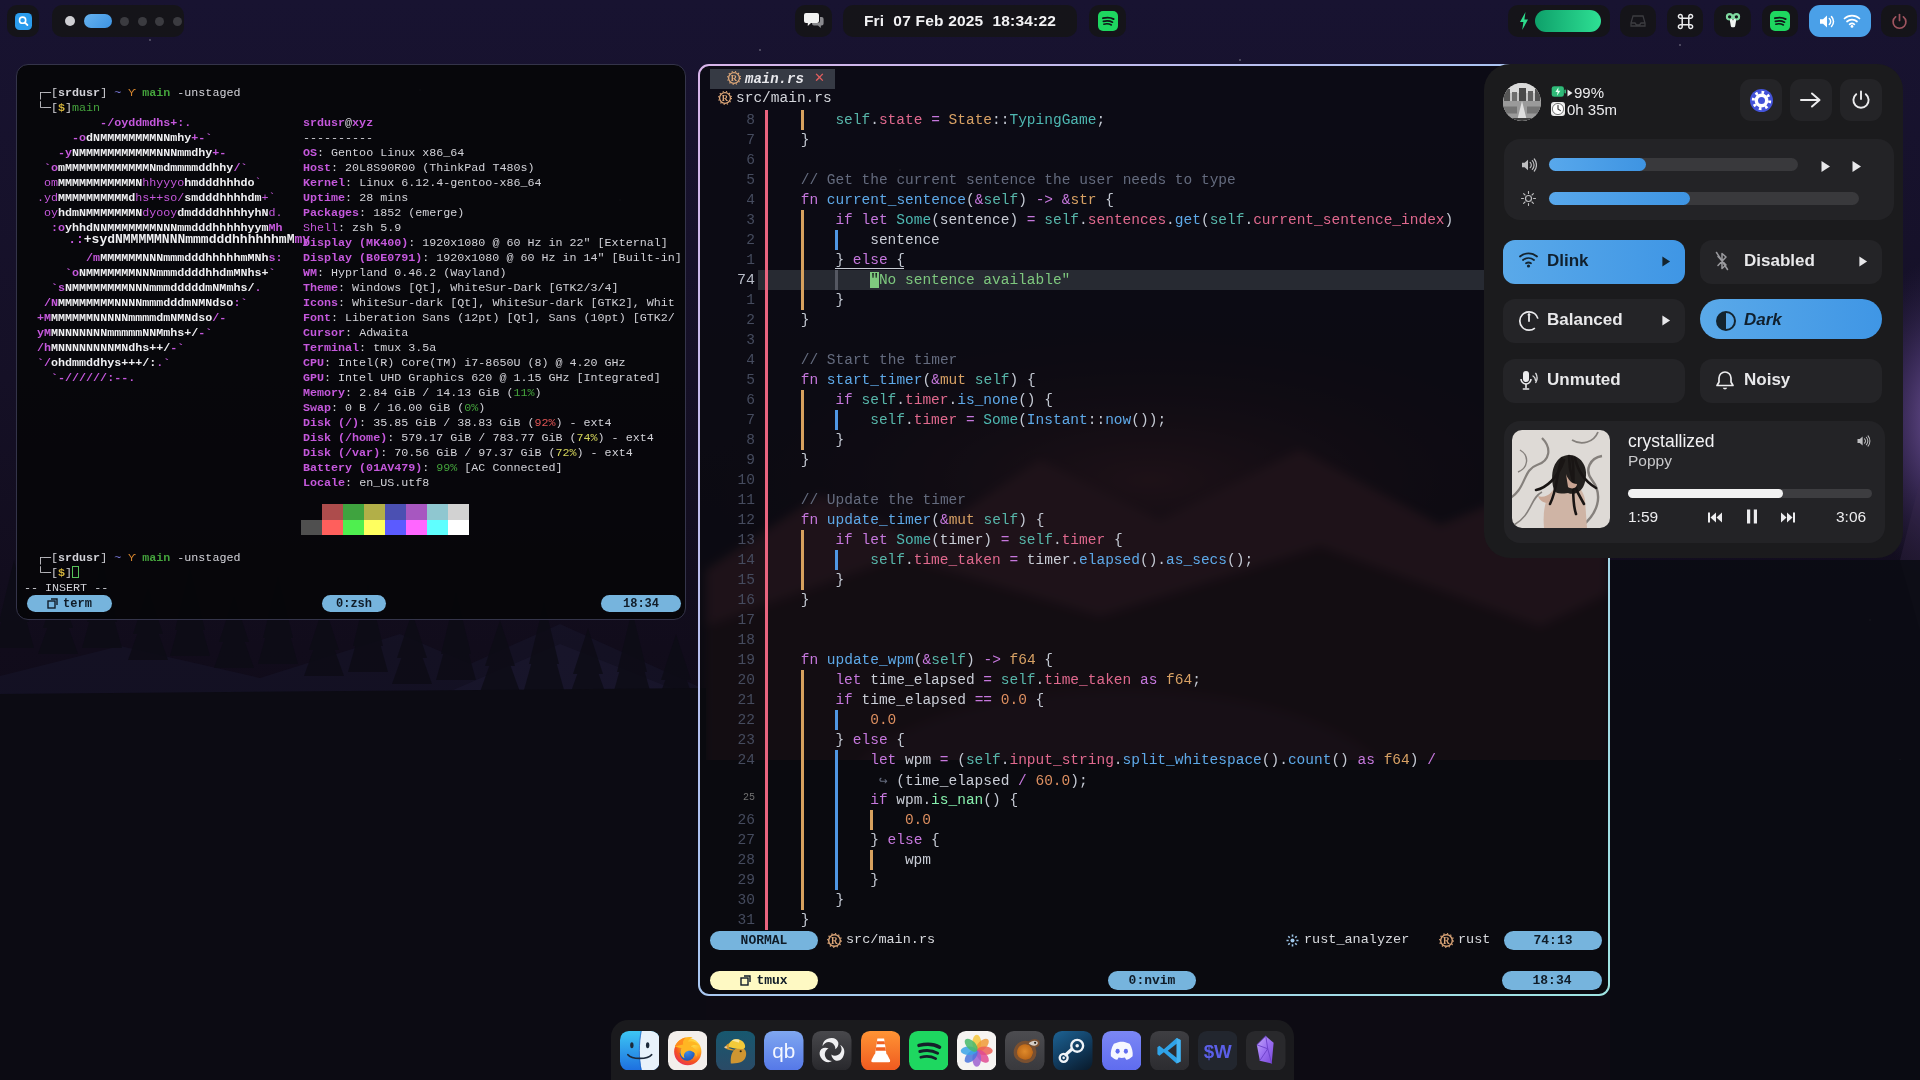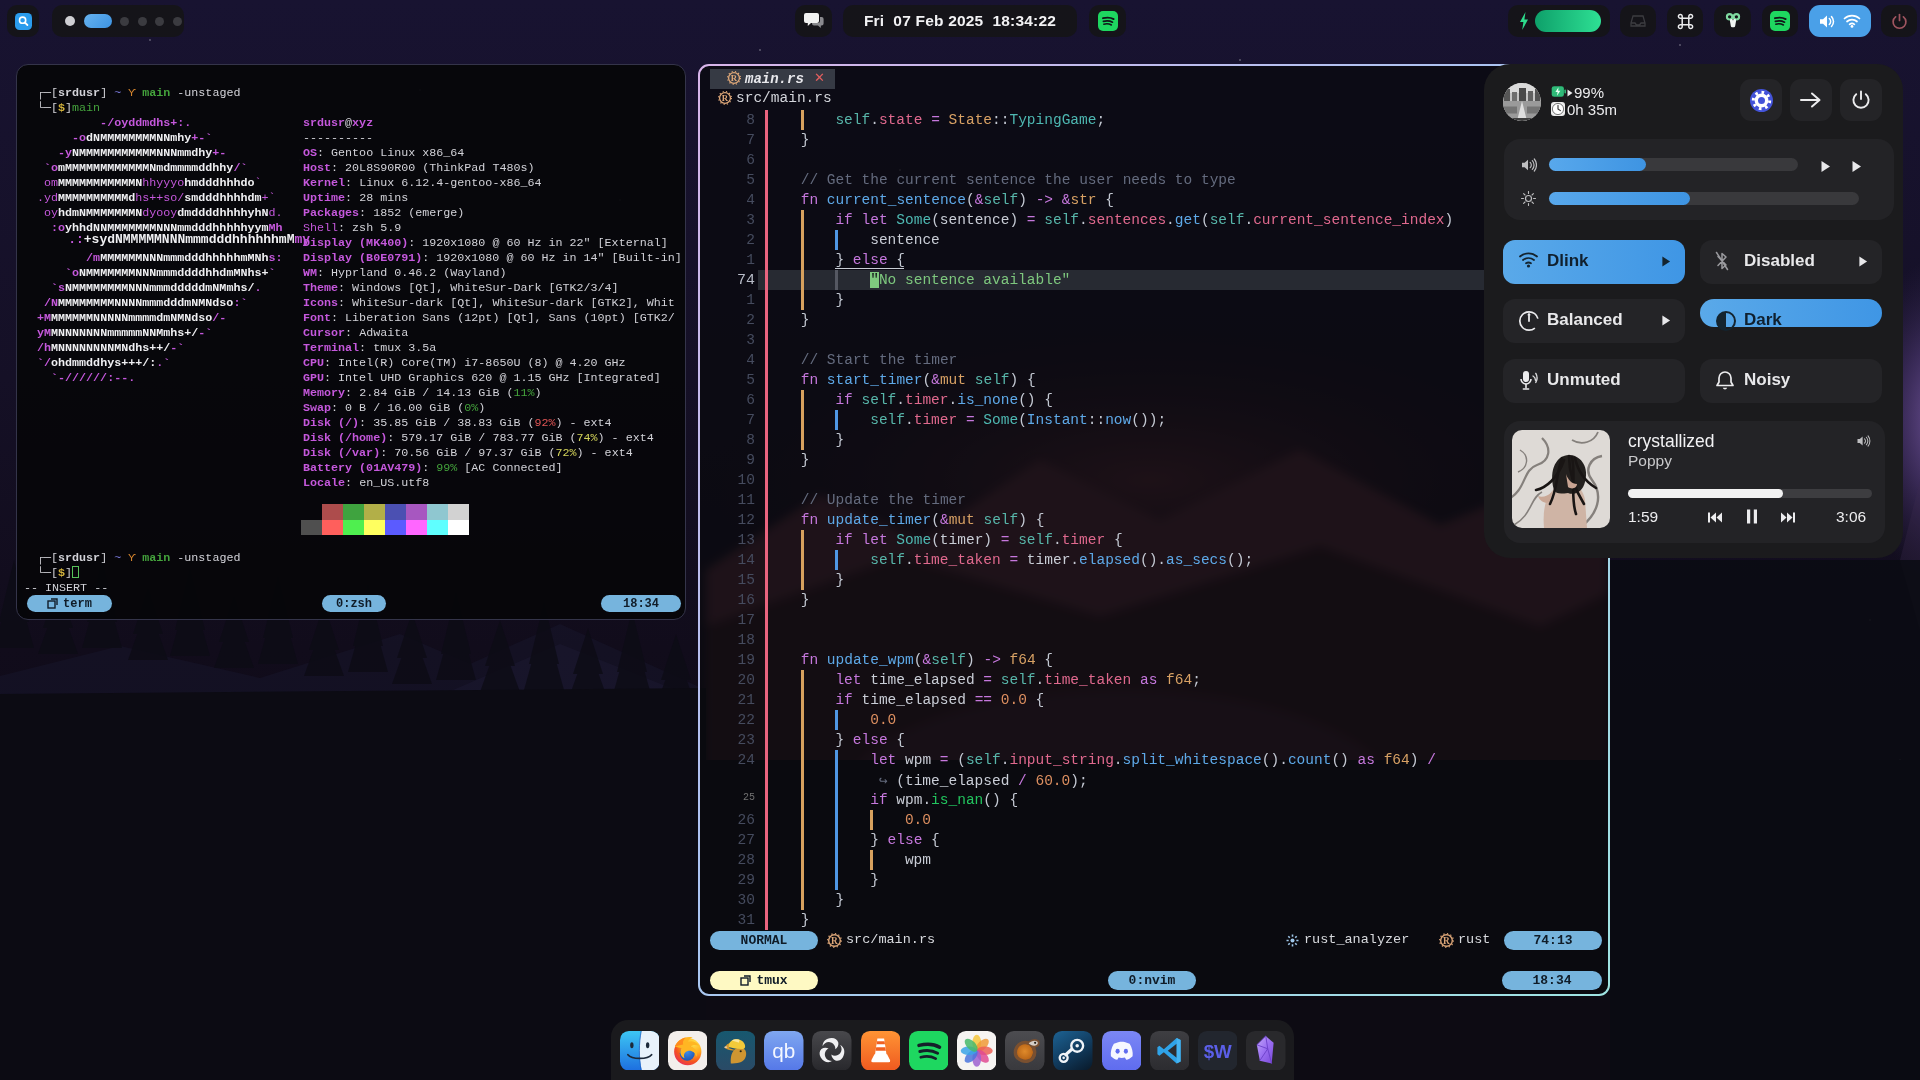--- a/index.html
+++ b/index.html
@@ -378,21 +378,21 @@
     <div class="abs mono" style="left:700px;top:752px;width:55px;text-align:right;font-size:14.5px;color:#454b5e;">24</div>
     <div class="abs" style="left:800.7px;top:750px;width:3px;height:20px;background:#d7a15e;"></div>
     <div class="abs" style="left:835.4px;top:750px;width:3px;height:20px;background:#4f97e4;"></div>
     <div class="abs mono" style="left:870.2px;top:752px;font-size:14.5px;white-space:pre;"><span style="color:#c678dd;">let&nbsp;</span><span style="color:#c9cdd6;">wpm</span><span style="color:#c3c8d2;">&nbsp;</span><span style="color:#c678dd;">=</span><span style="color:#c3c8d2;">&nbsp;(</span><span style="color:#58b6aa;">self</span><span style="color:#c3c8d2;">.</span><span style="color:#e0698e;">input_string</span><span style="color:#c3c8d2;">.</span><span style="color:#5ea9e8;">split_whitespace</span><span style="color:#c3c8d2;">().</span><span style="color:#5ea9e8;">count</span><span style="color:#c3c8d2;">()</span><span style="color:#c678dd;">&nbsp;as&nbsp;</span><span style="color:#d8a164;">f64</span><span style="color:#c3c8d2;">)&nbsp;</span><span style="color:#c678dd;">/</span></div>
     <div class="abs" style="left:800.7px;top:770px;width:3px;height:20px;background:#d7a15e;"></div>
     <div class="abs" style="left:835.4px;top:770px;width:3px;height:20px;background:#4f97e4;"></div>
     <div class="abs mono" style="left:878.8px;top:772px;font-size:14.5px;white-space:pre;"><span style="color:#646b7e;">↪&nbsp;</span><span style="color:#c3c8d2;">(</span><span style="color:#c9cdd6;">time_elapsed</span><span style="color:#c3c8d2;">&nbsp;</span><span style="color:#c678dd;">/</span><span style="color:#c3c8d2;">&nbsp;</span><span style="color:#dd8f60;">60.0</span><span style="color:#c3c8d2;">);</span></div>
     <div class="abs mono" style="left:700px;top:792px;width:55px;text-align:right;font-size:10px;color:#737373;">25</div>
     <div class="abs" style="left:800.7px;top:790px;width:3px;height:20px;background:#d7a15e;"></div>
     <div class="abs" style="left:835.4px;top:790px;width:3px;height:20px;background:#4f97e4;"></div>
-    <div class="abs mono" style="left:870.2px;top:792px;font-size:14.5px;white-space:pre;"><span style="color:#c678dd;">if&nbsp;</span><span style="color:#c9cdd6;">wpm</span><span style="color:#c3c8d2;">.</span><span style="color:#22c55e;">is_nan</span><span style="color:#c3c8d2;">()&nbsp;{</span></div>
+    <div class="abs mono" style="left:870.2px;top:792px;font-size:14.5px;white-space:pre;"><span style="color:#c678dd;">if&nbsp;</span><span style="color:#c9cdd6;">wpm</span><span style="color:#c3c8d2;">.</span><span style="color:#86efac;">is_nan</span><span style="color:#c3c8d2;">()&nbsp;{</span></div>
     <div class="abs mono" style="left:700px;top:812px;width:55px;text-align:right;font-size:14.5px;color:#454b5e;">26</div>
     <div class="abs" style="left:800.7px;top:810px;width:3px;height:20px;background:#d7a15e;"></div>
     <div class="abs" style="left:835.4px;top:810px;width:3px;height:20px;background:#4f97e4;"></div>
     <div class="abs" style="left:870.2px;top:810px;width:3px;height:20px;background:#d7a15e;"></div>
     <div class="abs mono" style="left:904.9px;top:812px;font-size:14.5px;white-space:pre;"><span style="color:#dd8f60;">0.0</span></div>
     <div class="abs mono" style="left:700px;top:832px;width:55px;text-align:right;font-size:14.5px;color:#454b5e;">27</div>
     <div class="abs" style="left:800.7px;top:830px;width:3px;height:20px;background:#d7a15e;"></div>
     <div class="abs" style="left:835.4px;top:830px;width:3px;height:20px;background:#4f97e4;"></div>
     <div class="abs mono" style="left:870.2px;top:832px;font-size:14.5px;white-space:pre;"><span style="color:#c3c8d2;">}&nbsp;</span><span style="color:#c678dd;">else</span><span style="color:#c3c8d2;">&nbsp;{</span></div>
     <div class="abs mono" style="left:700px;top:852px;width:55px;text-align:right;font-size:14.5px;color:#454b5e;">28</div>
@@ -546,21 +546,21 @@
     <div style="position:absolute;left:15px;top:11px;"><svg width="22" height="22" viewBox="0 0 22 22">
         <circle cx="11" cy="11" r="9.2" fill="none" stroke="#ececee" stroke-width="1.7" stroke-dasharray="47 11" stroke-dashoffset="-8"></circle>
         <path d="M11,11 L11,4.8" stroke="#ececee" stroke-width="1.8" stroke-linecap="round"></path>
         <path d="M11,2.5 l1.8,2.8 h-3.6 Z" fill="#ececee"></path>
       </svg></div>
     <div style="position:absolute;left:44px;top:11px;font-size:17px;font-weight:bold;color:#e8e8ea;">Balanced</div>
     <div style="position:absolute;right:14px;top:14px;"><svg width="10" height="13" viewBox="0 0 11 13">
         <path d="M1.5,1 L10,6.5 L1.5,12 Z" fill="#e8e8ea"></path>
       </svg></div>
   </div>
-<div class="abs" style="left:1700px;top:299px;width:182px;height:28px;background:linear-gradient(90deg,#5aa9e9,#3f96e5);border-radius:20px;">
+<div class="abs" style="left:1700px;top:299px;width:182px;height:40px;background:linear-gradient(90deg,#5aa9e9,#3f96e5);border-radius:20px;font-style:italic;">
     <div style="position:absolute;left:15px;top:11px;"><svg width="22" height="22" viewBox="0 0 22 22">
         <circle cx="11" cy="11" r="9" fill="none" stroke="#14242f" stroke-width="2"></circle>
         <path d="M11,2 a9,9 0 0 0 0,18 Z" fill="#14242f"></path>
       </svg></div>
     <div style="position:absolute;left:44px;top:11px;font-size:17px;font-weight:bold;color:#10202e;">Dark</div>
   </div>
 <div class="abs" style="left:1503px;top:359px;width:182px;height:44px;background:#242427;border-radius:12px;">
     <div style="position:absolute;left:15px;top:11px;"><svg width="20" height="21" viewBox="0 0 20 21">
         <rect x="5" y="1" width="6" height="11" rx="3" fill="#ececee"></rect>
         <path d="M3,9 a5,5 0 0 0 10,0" fill="none" stroke="#ececee" stroke-width="1.6"></path>

